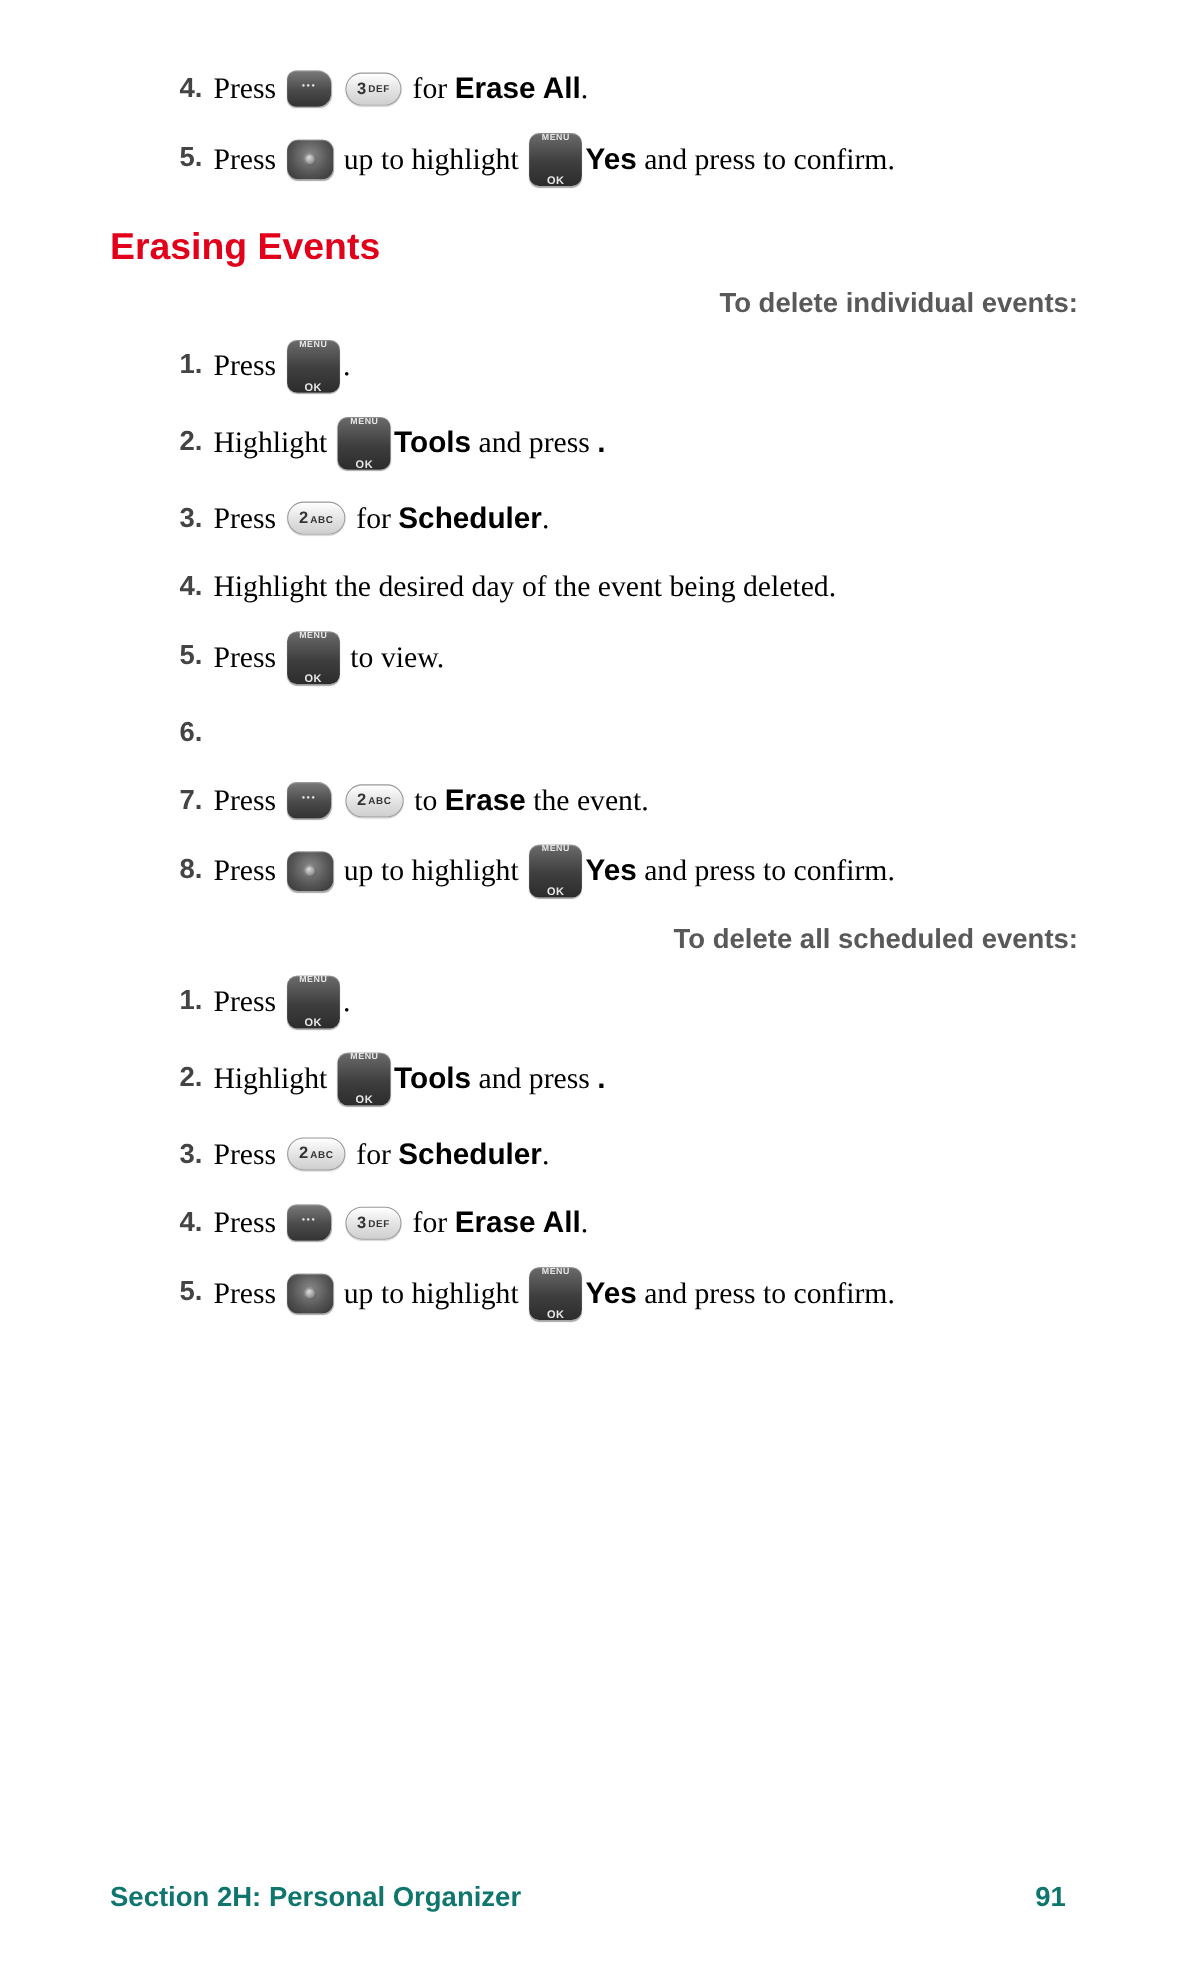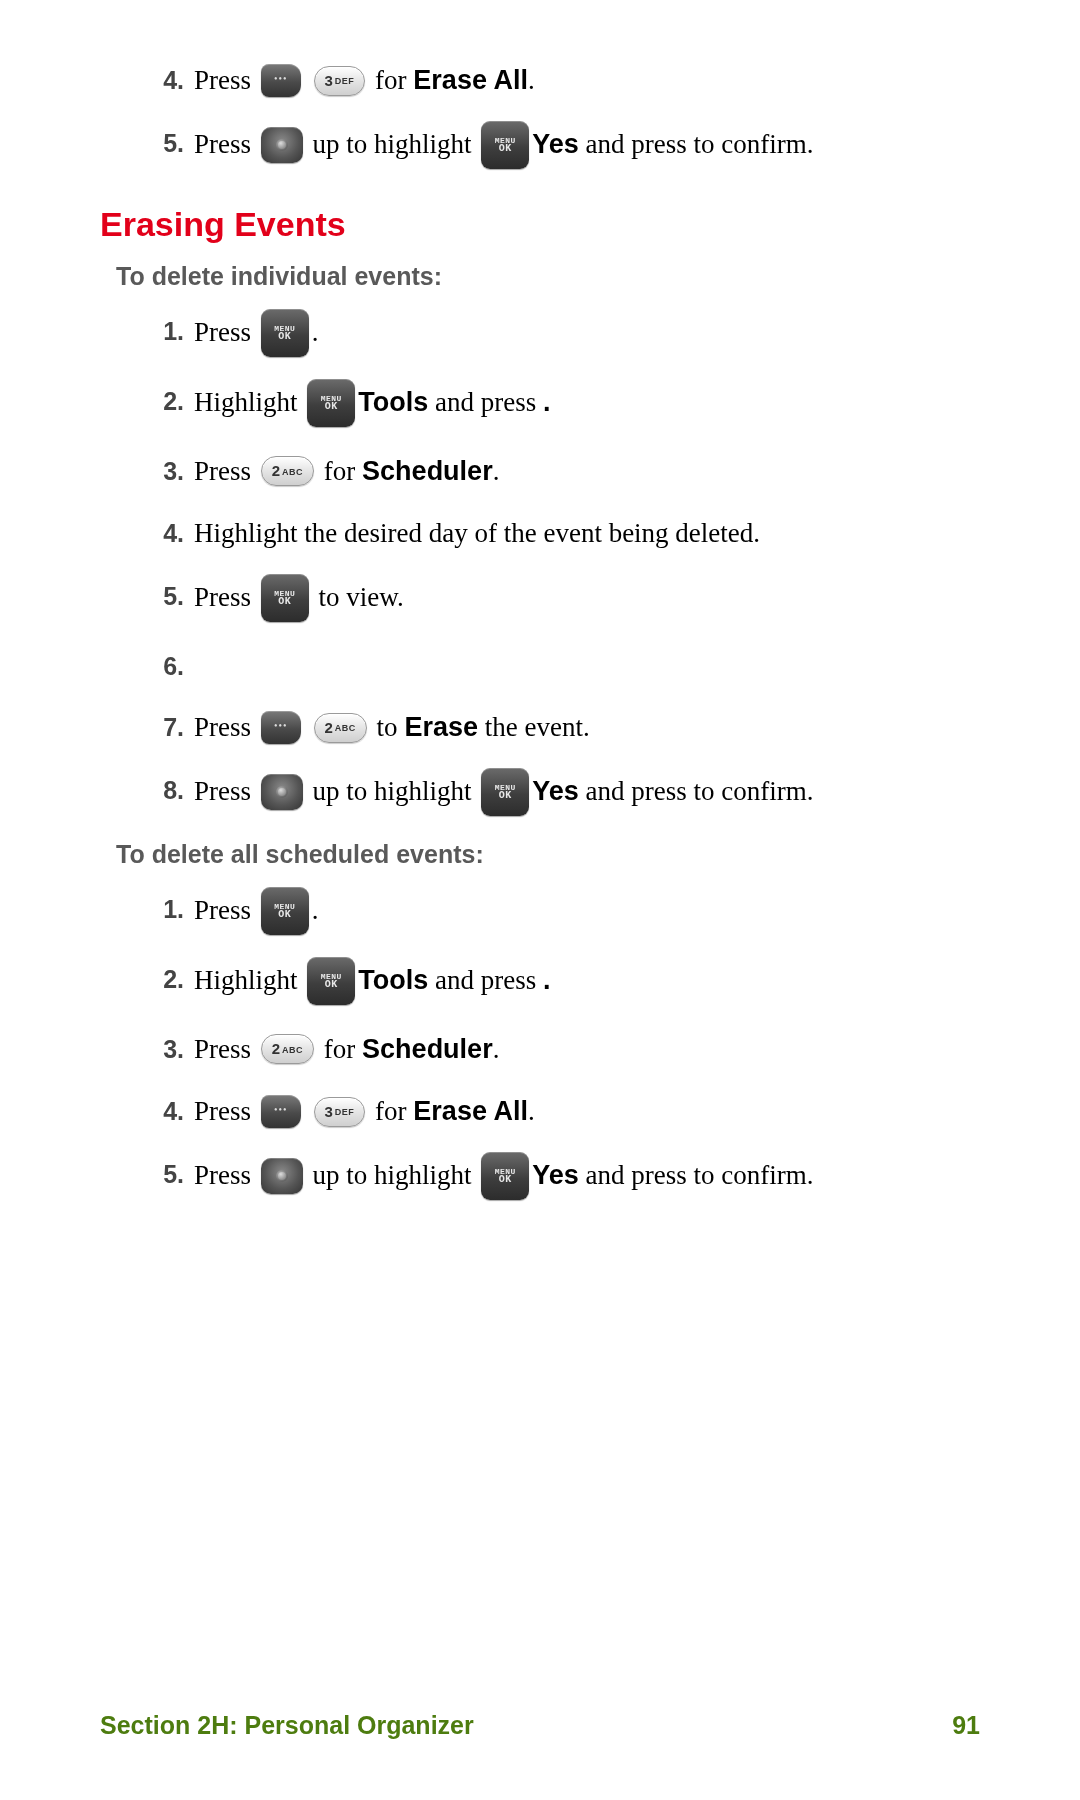--- a/index.html
+++ b/index.html
@@ -51,43 +51,44 @@
     color: #e2001a;
     font-size: 34px;
     margin: 34px 0 18px 0;
   }
   .lead {
     font-family: Arial, Helvetica, sans-serif;
     font-weight: 700;
     color: #595959;
     font-size: 25px;
     margin: 0 0 20px 16px;
+    text-align: right;
   }
   
   .icon {
     display: inline-flex;
     vertical-align: middle;
     margin: 0 3px;
     position: relative;
     top: -2px;
   }
   .key-menuok {
     width: 48px; height: 48px;
     border-radius: 9px;
     background: linear-gradient(180deg,#6b6b6b 0%,#3e3e3e 55%,#2c2c2c 100%);
     box-shadow: inset 0 1px 0 rgba(255,255,255,.25), 0 1px 1px rgba(0,0,0,.35);
     color: #e8e8e8;
-    font-family: Liberation Mono, monospace;
+    font-family: Liberation Sans, sans-serif;
     font-size: 8px;
     letter-spacing: .5px;
     line-height: 8px;
     display: inline-flex;
     flex-direction: column;
     align-items: center;
-    justify-content: center;
+    justify-content: space-between;
     text-align:center;
   }
   .key-menuok .l1 { font-size:8px; font-weight:700; }
   .key-menuok .l2 { font-size:10px; font-weight:800; }
   .key-nav {
     width: 42px; height: 36px;
     border-radius: 10px;
     background: radial-gradient(circle at 50% 40%, #8a8a8a 0%, #555 55%, #333 100%);
     box-shadow: inset 0 1px 0 rgba(255,255,255,.25), 0 1px 1px rgba(0,0,0,.35);
     position: relative;
@@ -121,24 +122,24 @@
     border:1px solid #9a9a9a;
     box-shadow: inset 0 1px 0 #fff, 0 1px 1px rgba(0,0,0,.2);
     display:inline-flex; align-items:center; justify-content:center;
     font-family: Arial, sans-serif;
     font-size: 12px; font-weight:600; color:#333;
   }
   .key-pill .big { font-size:15px; font-weight:800; margin-right:2px;}
   .key-pill .sub { font-size:9px; letter-spacing:.5px; position:relative; top:1px;}
   .footer {
     position: absolute;
-    left: 100px; right: 100px; bottom: 60px;
+    left: 100px; right: 111px; bottom: 60px;
     display:flex; justify-content:space-between;
     font-family: Arial, Helvetica, sans-serif;
-    font-weight:700; color:#4d7c0f; font-size:25px;
+    font-weight:700; color:#0f766e; font-size:25px;
   }
 </style>
 </head>
 <body>
 
 <div class="page">
 
   <div id="top-steps">
       <div class="step">
         <div class="num">4.</div>

